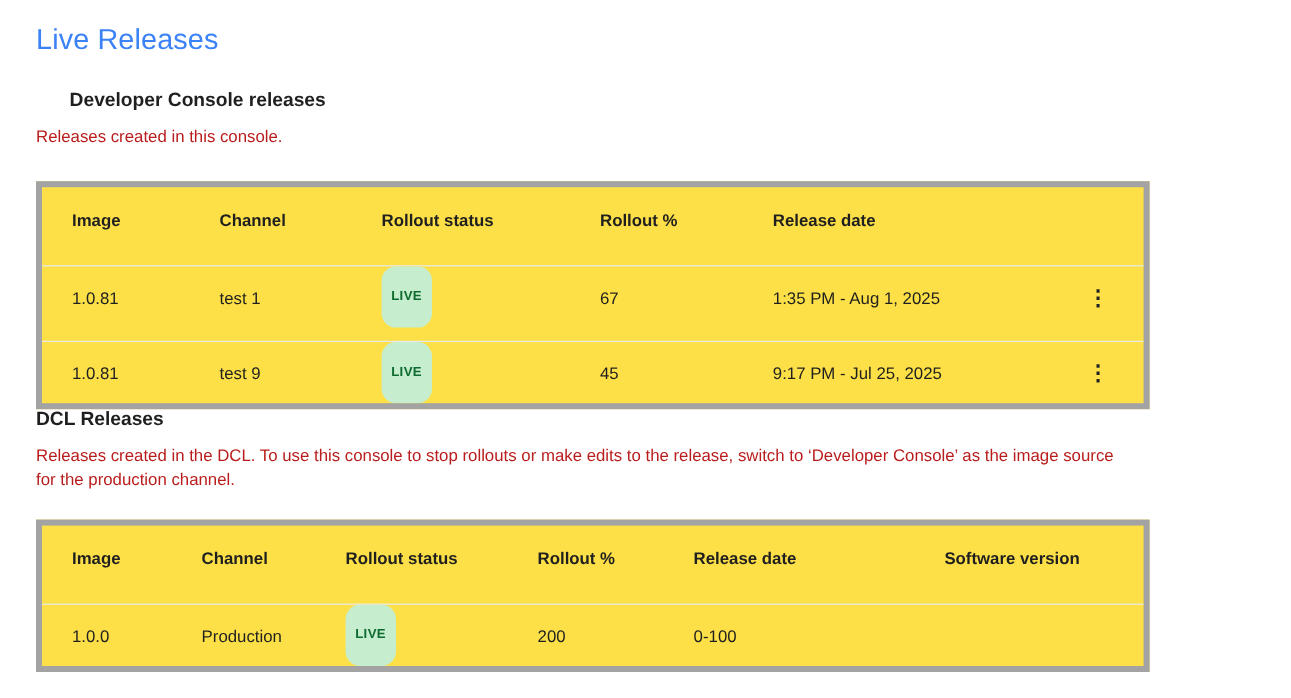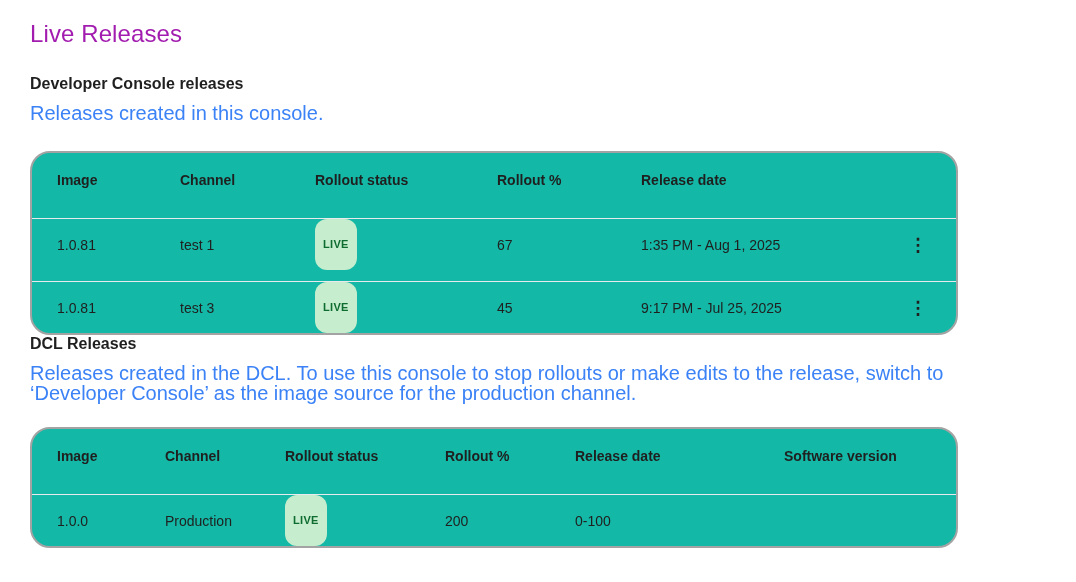--- a/index.html
+++ b/index.html
@@ -8,46 +8,46 @@
     background: #ffffff;
     font-family: "Liberation Sans", sans-serif;
     color: #1f1f1f;
     overflow: hidden;
   }
   .page { padding: 20px 0 0 30px; }
 
   h1.page-title {
     font-size: 24px;
     font-weight: 400;
-    color: #a21caf;
+    color: #3b82f6;
     letter-spacing: 0.1px;
   }
 
   h2.section-heading {
     font-size: 16px;
     font-weight: 700;
     color: #1f1f1f;
   }
-  .sec1 h2.section-heading { margin-top: 27px; }
+  .sec1 h2.section-heading { margin-top: 27px; margin-left: 28px; }
   .sec2 h2.section-heading { }
 
   p.section-desc {
     margin-top: 10px;
-    font-size: 20px;
+    font-size: 14px;
     line-height: 20px;
-    color: #3b82f6;
+    color: #b91c1c;
     max-width: 918px;
   }
 
   .table-card {
     margin-top: 28px;
     width: 928px;
-    border: 2px solid #a3a3a3;
-    border-radius: 20px;
-    background: #14b8a6;
+    border: 5px solid #a3a3a3;
+    border-radius: 0;
+    background: #fde047;
     overflow: hidden;
   }
   .sec2 .table-card { margin-top: 24px; }
 
   .row {
     display: grid;
     align-items: center;
     padding: 0 24px 0 25px;
   }
   
@@ -122,21 +122,21 @@
         </div>
         <div class="td">67</div>
         <div class="td">1:35 PM - Aug 1, 2025</div>
         <div class="td action">
           <button class="kebab-btn"><span>⋮</span></button>
         </div>
       </div>
 
       <div class="row tr">
         <div class="td">1.0.81</div>
-        <div class="td">test 3</div>
+        <div class="td">test 9</div>
         <div class="td">
           <span class="badge">LIVE</span>
         </div>
         <div class="td">45</div>
         <div class="td">9:17 PM - Jul 25, 2025</div>
         <div class="td action">
           <button class="kebab-btn"><span>⋮</span></button>
         </div>
       </div>
     </div>

